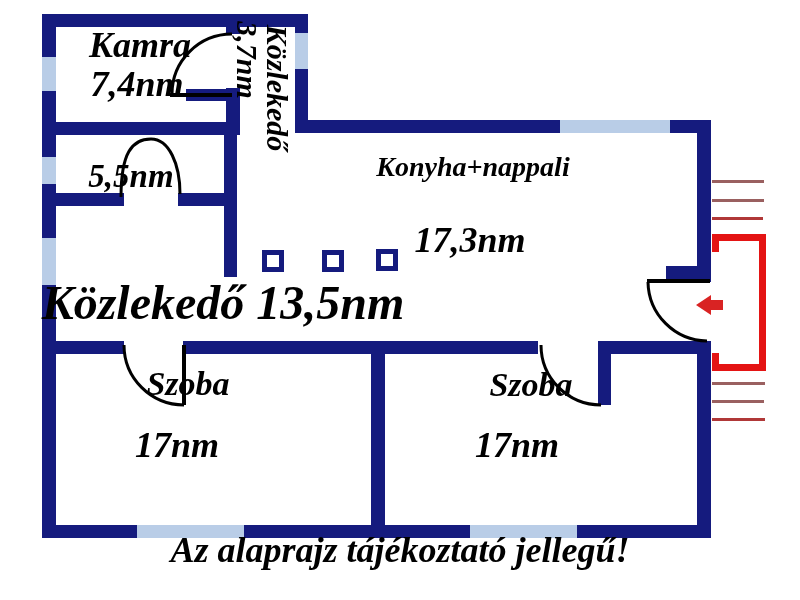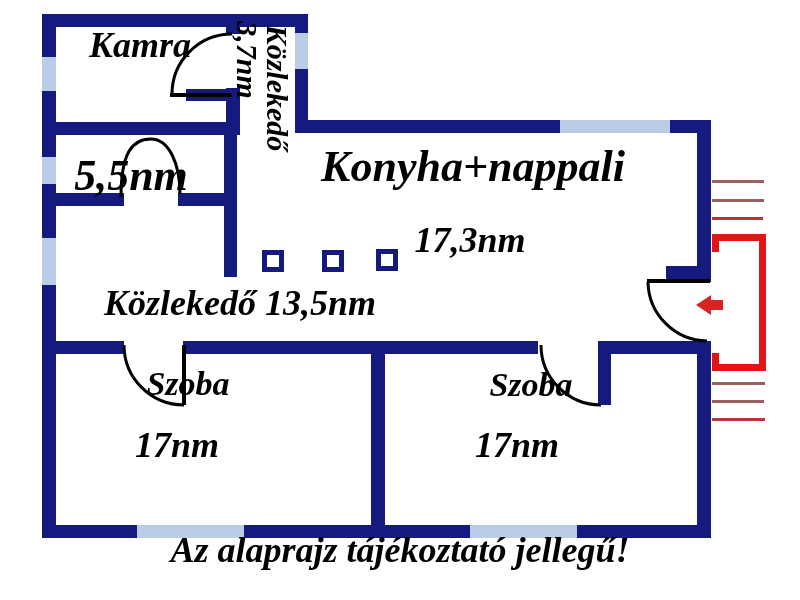--- a/index.html
+++ b/index.html
@@ -93,30 +93,31 @@
     <path class="arcline" d="M 121 197 C 121 153 132 139 151 139 C 169 139 180 164 180 194"></path>
     <path class="leafline" d="M 184 345 L 184 405"></path>
     <path class="arcline" d="M 184 405 A 60 60 0 0 1 124 345"></path>
     <path class="arcline" d="M 601 405 A 60 60 0 0 1 541 345"></path>
     <path class="leafline" d="M 647 281 L 710 281"></path>
     <path class="arcline" d="M 648 282 A 60 60 0 0 0 707 341"></path>
     <polygon class="arrowshape" points="696,305 711,295 711,300 723,300 723,310 711,310 711,315"></polygon>
   </svg>
 
   <div class="lbl" style="left:140px;top:45px;font-size:36px;">Kamra</div>
+  <div class="lbl" style="left:137px;top:84px;font-size:36px;">7,4nm</div>
 
   <div class="vlbl" style="left:277px;top:88px;font-size:30px;">Közlekedő</div>
   <div class="vlbl" style="left:247px;top:60px;font-size:30px;">3,7nm</div>
 
-  <div class="lbl" style="left:131px;top:176px;font-size:44px;">5,5nm</div>
+  <div class="lbl" style="left:131px;top:176px;font-size:33px;">5,5nm</div>
 
-  <div class="lbl" style="left:473px;top:167px;font-size:44px;">Konyha+nappali</div>
+  <div class="lbl" style="left:473px;top:167px;font-size:28px;">Konyha+nappali</div>
   <div class="lbl" style="left:470px;top:240px;font-size:36px;">17,3nm</div>
 
-  <div class="lbl" style="left:240px;top:303px;font-size:36px;"><span>Közlekedő</span> <span>13,5nm</span></div>
+  <div class="lbl" style="left:223px;top:303px;font-size:48px;"><span>Közlekedő</span> <span>13,5nm</span></div>
 
   <div class="lbl" style="left:188px;top:384px;font-size:34px;">Szoba</div>
   <div class="lbl" style="left:177px;top:445px;font-size:36px;">17nm</div>
 
   <div class="lbl" style="left:531px;top:385px;font-size:34px;">Szoba</div>
   <div class="lbl" style="left:517px;top:445px;font-size:36px;">17nm</div>
 
   <div class="lbl" style="left:400px;top:550px;font-size:36px;">Az alaprajz tájékoztató jellegű!</div>
 
 </div>

